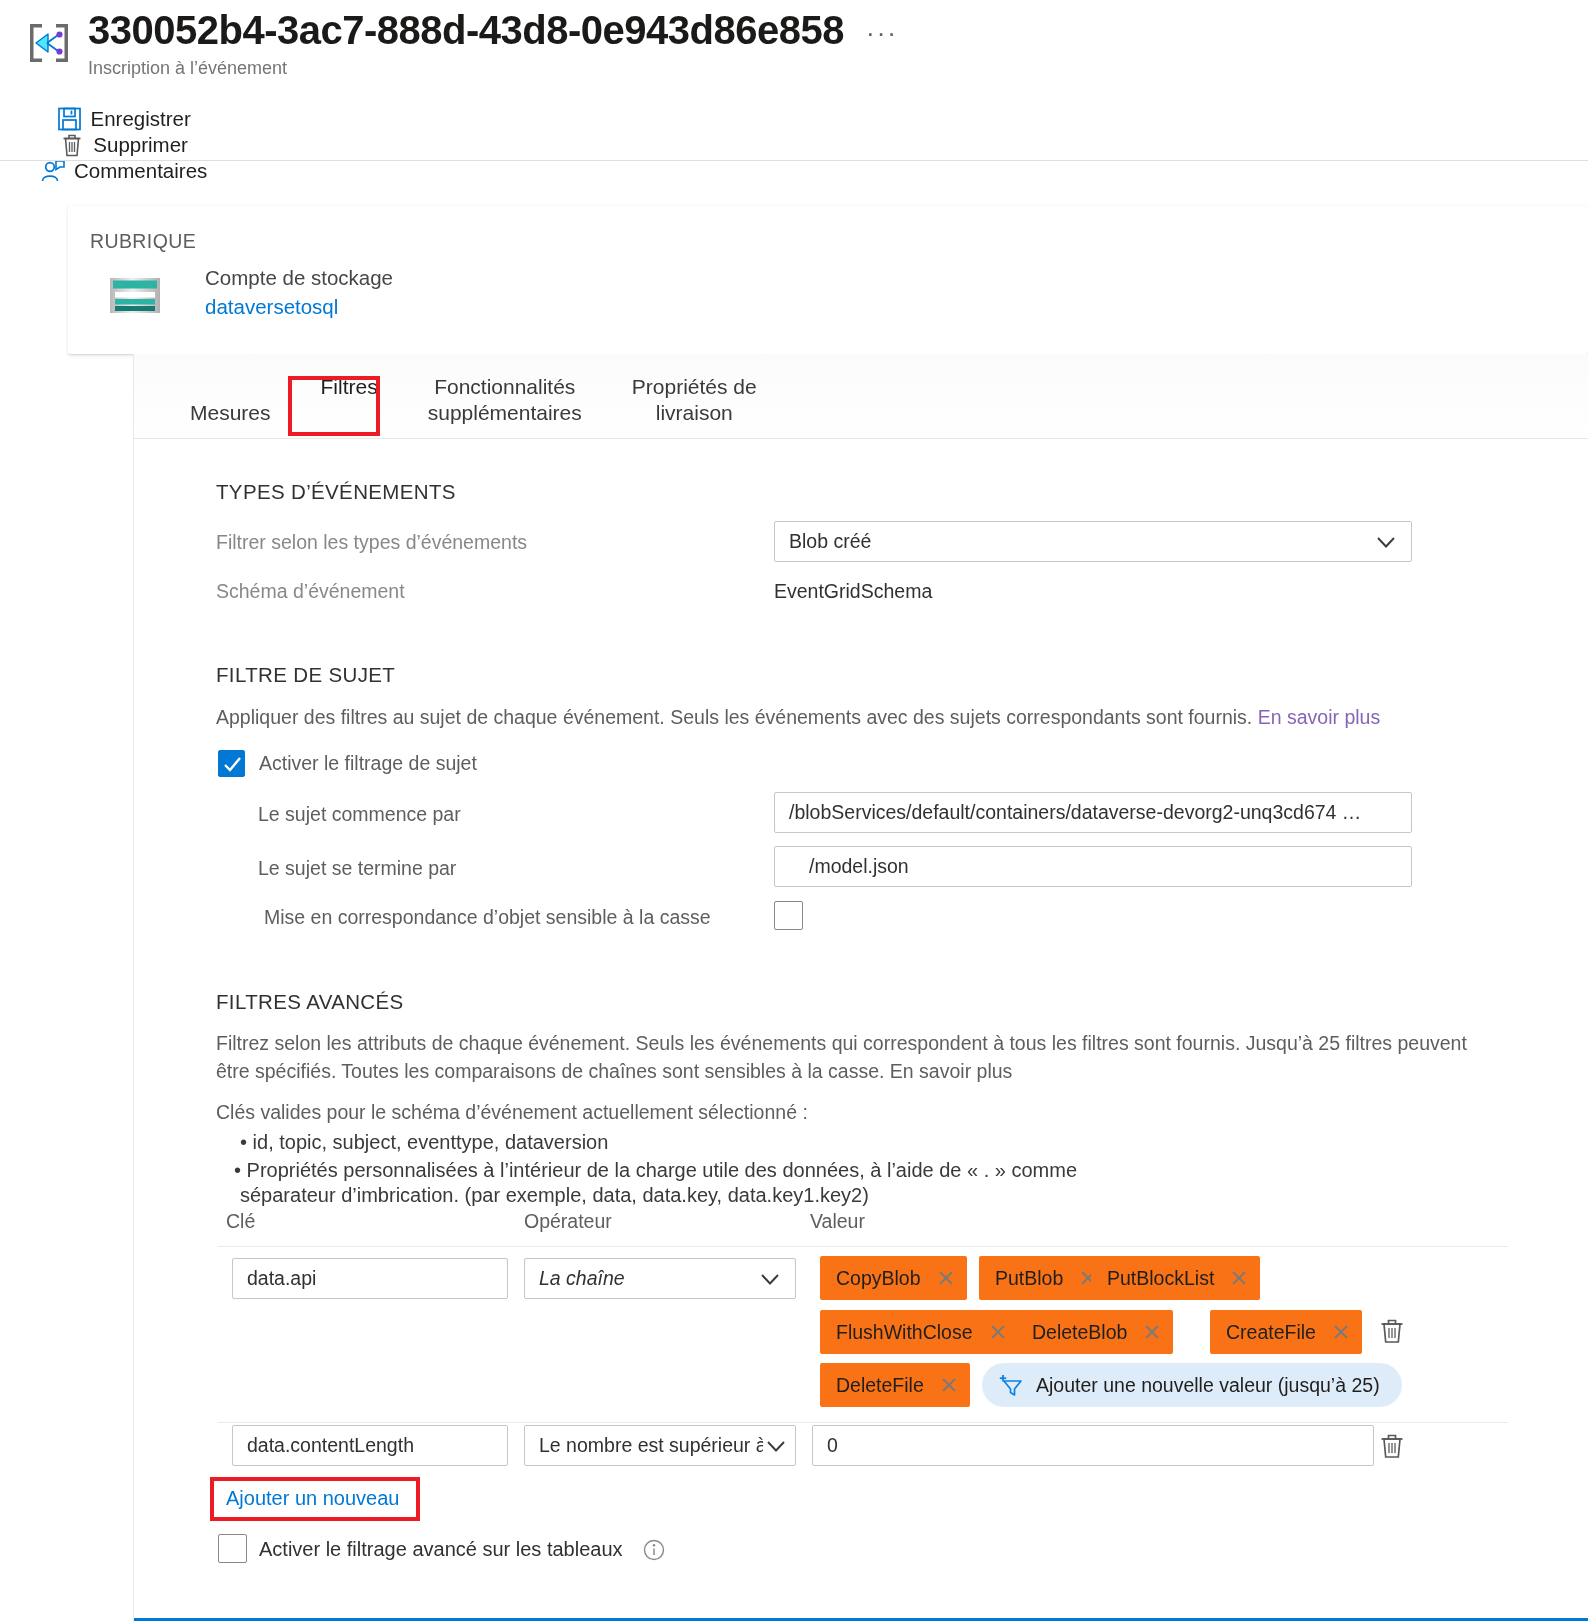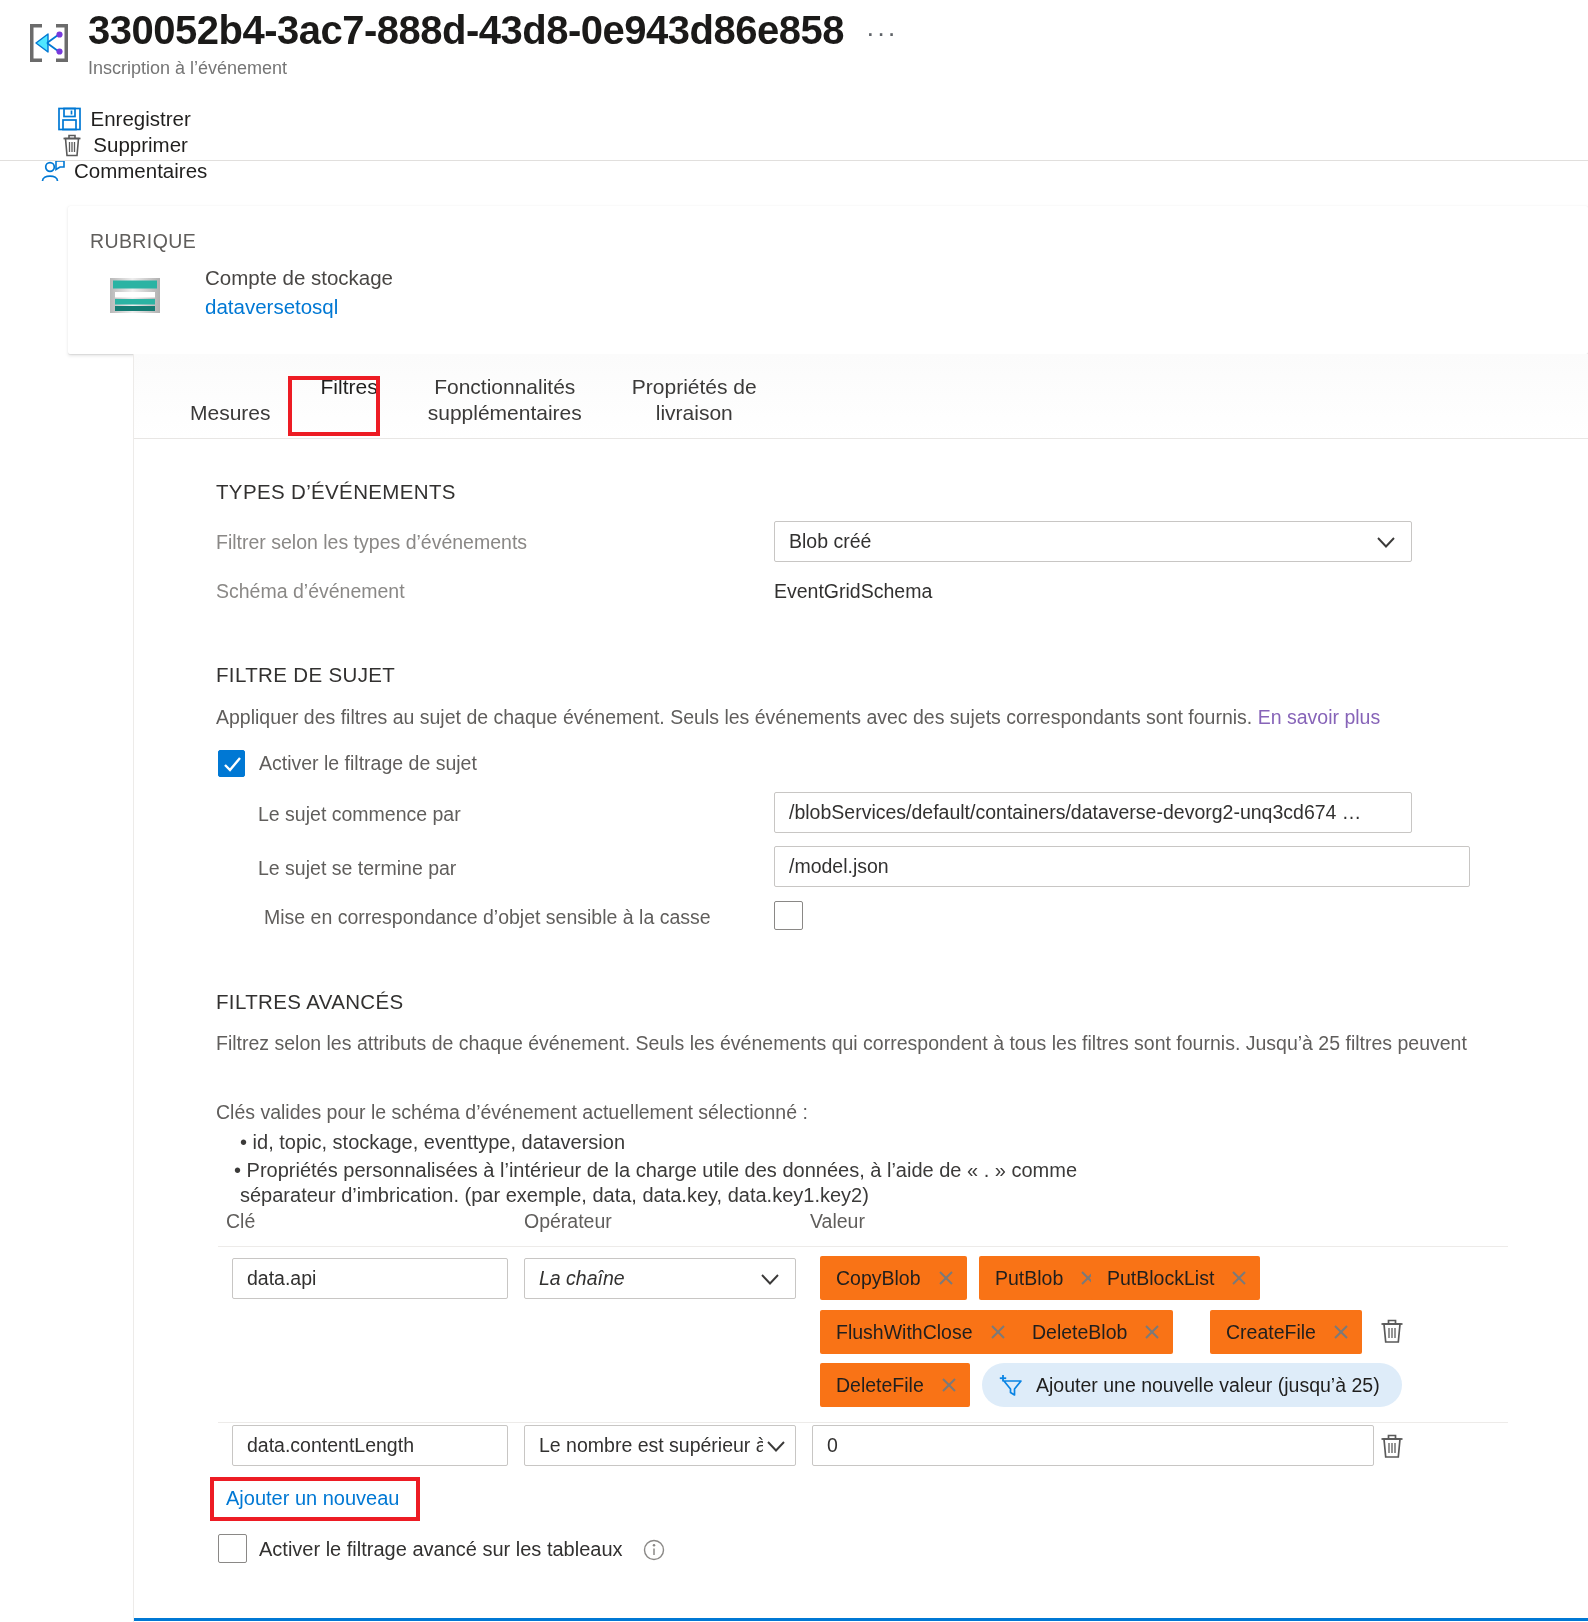--- a/index.html
+++ b/index.html
@@ -275,31 +275,32 @@
       </svg>
   </div>
   <div class="lbl-txt" style="left:125px; top:312px;">Activer le filtrage de sujet</div>
 
   <div class="lbl-txt" style="left:124px; top:363px;">Le sujet commence par</div>
   <div class="tbox" style="left:640px; top:352px; width:638px; height:41px;">
     <span class="tval">/blobServices/default/containers/dataverse-devorg2-unq3cd674 …</span>
   </div>
 
   <div class="lbl-txt" style="left:124px; top:417px;">Le sujet se termine par</div>
-  <div class="tbox" style="left:640px; top:406px; width:696px; height:41px;">
+  <div class="tbox" style="left:640px; top:406px; width:638px; height:41px;padding-left:20px;">
     <span class="tval">/model.json</span>
   </div>
 
   <div class="lbl-txt" style="left:130px; top:466px;">Mise en correspondance d’objet sensible à la casse</div>
   <div class="cbx-off" style="left:640px; top:461px;"></div>
 
   <div class="sec-title" style="left:82px; top:550px;">FILTRES AVANCÉS</div>
   <div class="para" style="left:82px; top:589px; width:1330px;">Filtrez selon les attributs de chaque événement. Seuls les événements qui correspondent à tous les filtres sont fournis. Jusqu’à 25 filtres peuvent</div>
+  <div class="para" style="left:82px; top:617px; width:1330px;">être spécifiés. Toutes les comparaisons de chaînes sont sensibles à la casse. En savoir plus</div>
   <div class="para" style="left:82px; top:658px; width:1330px;">Clés valides pour le schéma d’événement actuellement sélectionné :</div>
-  <div class="para2" style="left:106px; top:687px;">•  id, topic, stockage, eventtype, dataversion</div>
+  <div class="para2" style="left:106px; top:687px;">•  id, topic, subject, eventtype, dataversion</div>
   <div class="para2" style="left:100px; top:715px;">• Propriétés personnalisées à l’intérieur de la charge utile des données, à l’aide de « . » comme</div>
   <div class="para2" style="left:106px; top:740px;">séparateur d’imbrication. (par exemple, data, data.key, data.key1.key2)</div>
 
   <div class="colhdr" style="left:92px; top:770px;">Clé</div>
   <div class="colhdr" style="left:390px; top:770px;">Opérateur</div>
   <div class="colhdr" style="left:676px; top:770px;text-align:center;">Valeur</div>
 
   <div class="rowline" style="left:84px; top:806px; width:1290px;"></div>
 
   <div class="tbox" style="left:98px; top:818px; width:276px; height:41px;">

